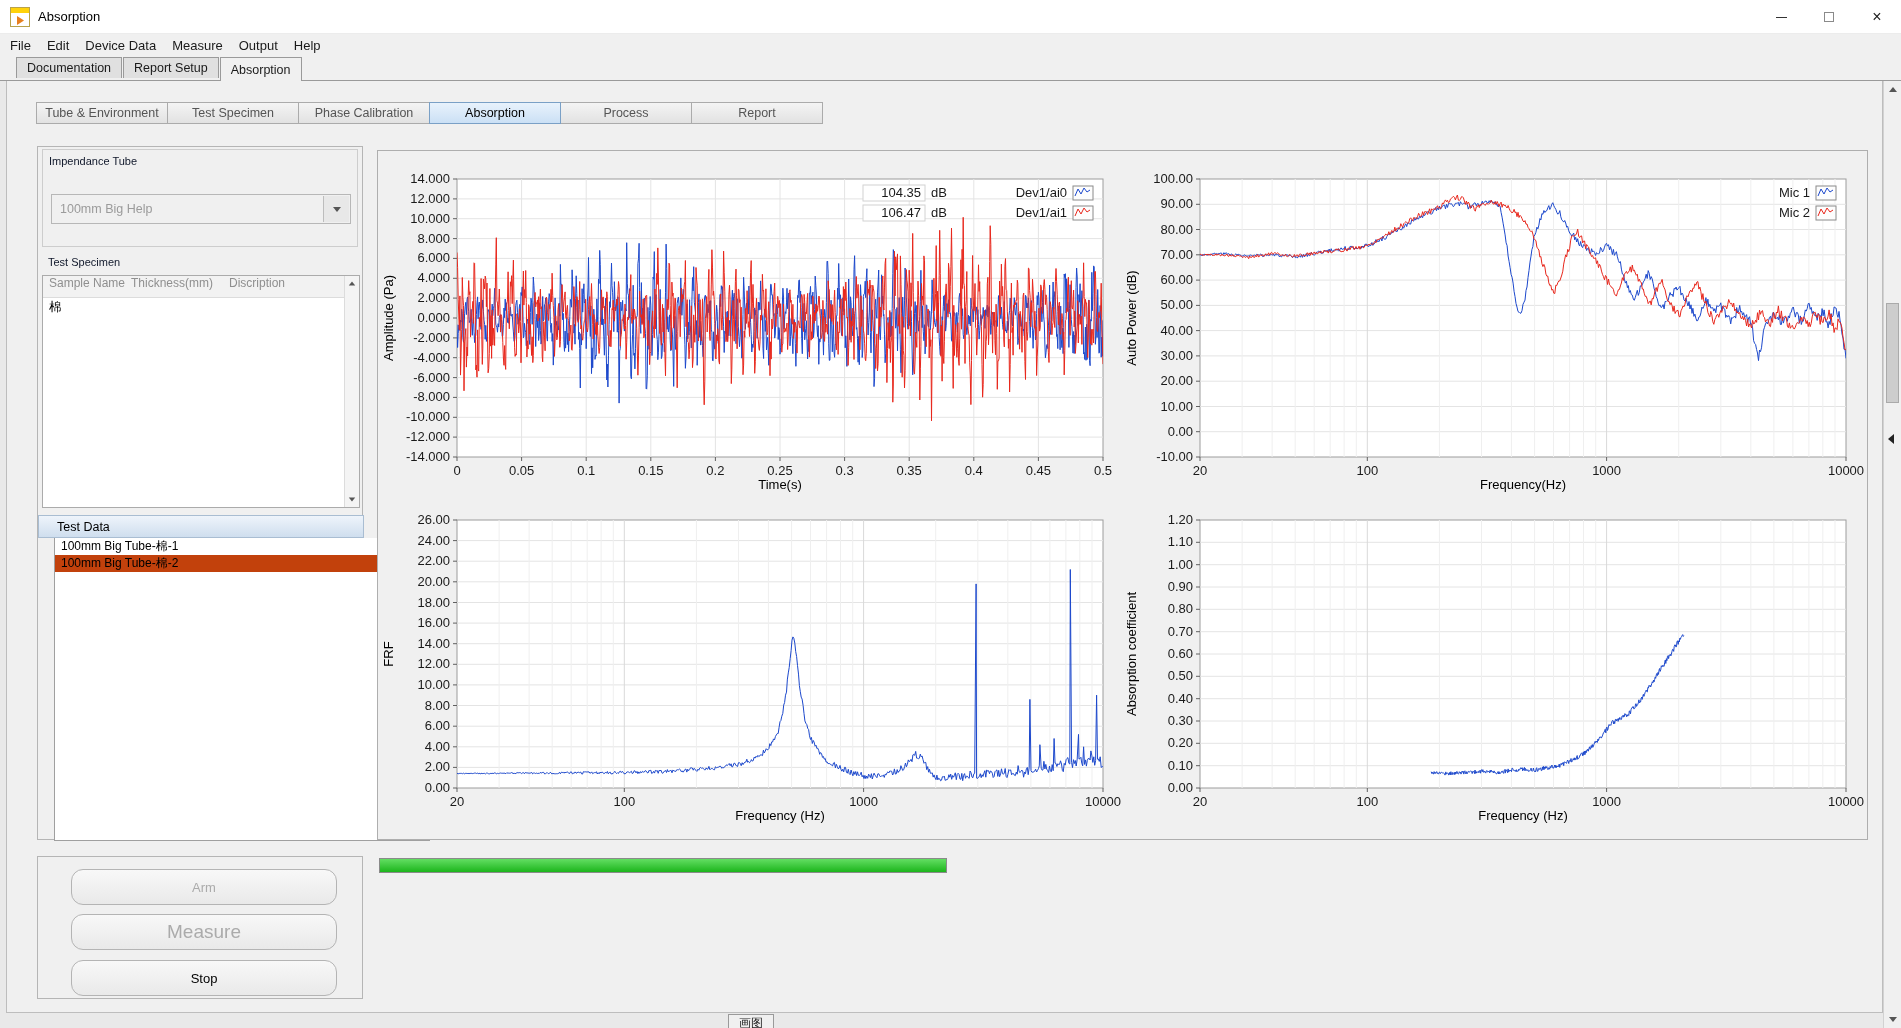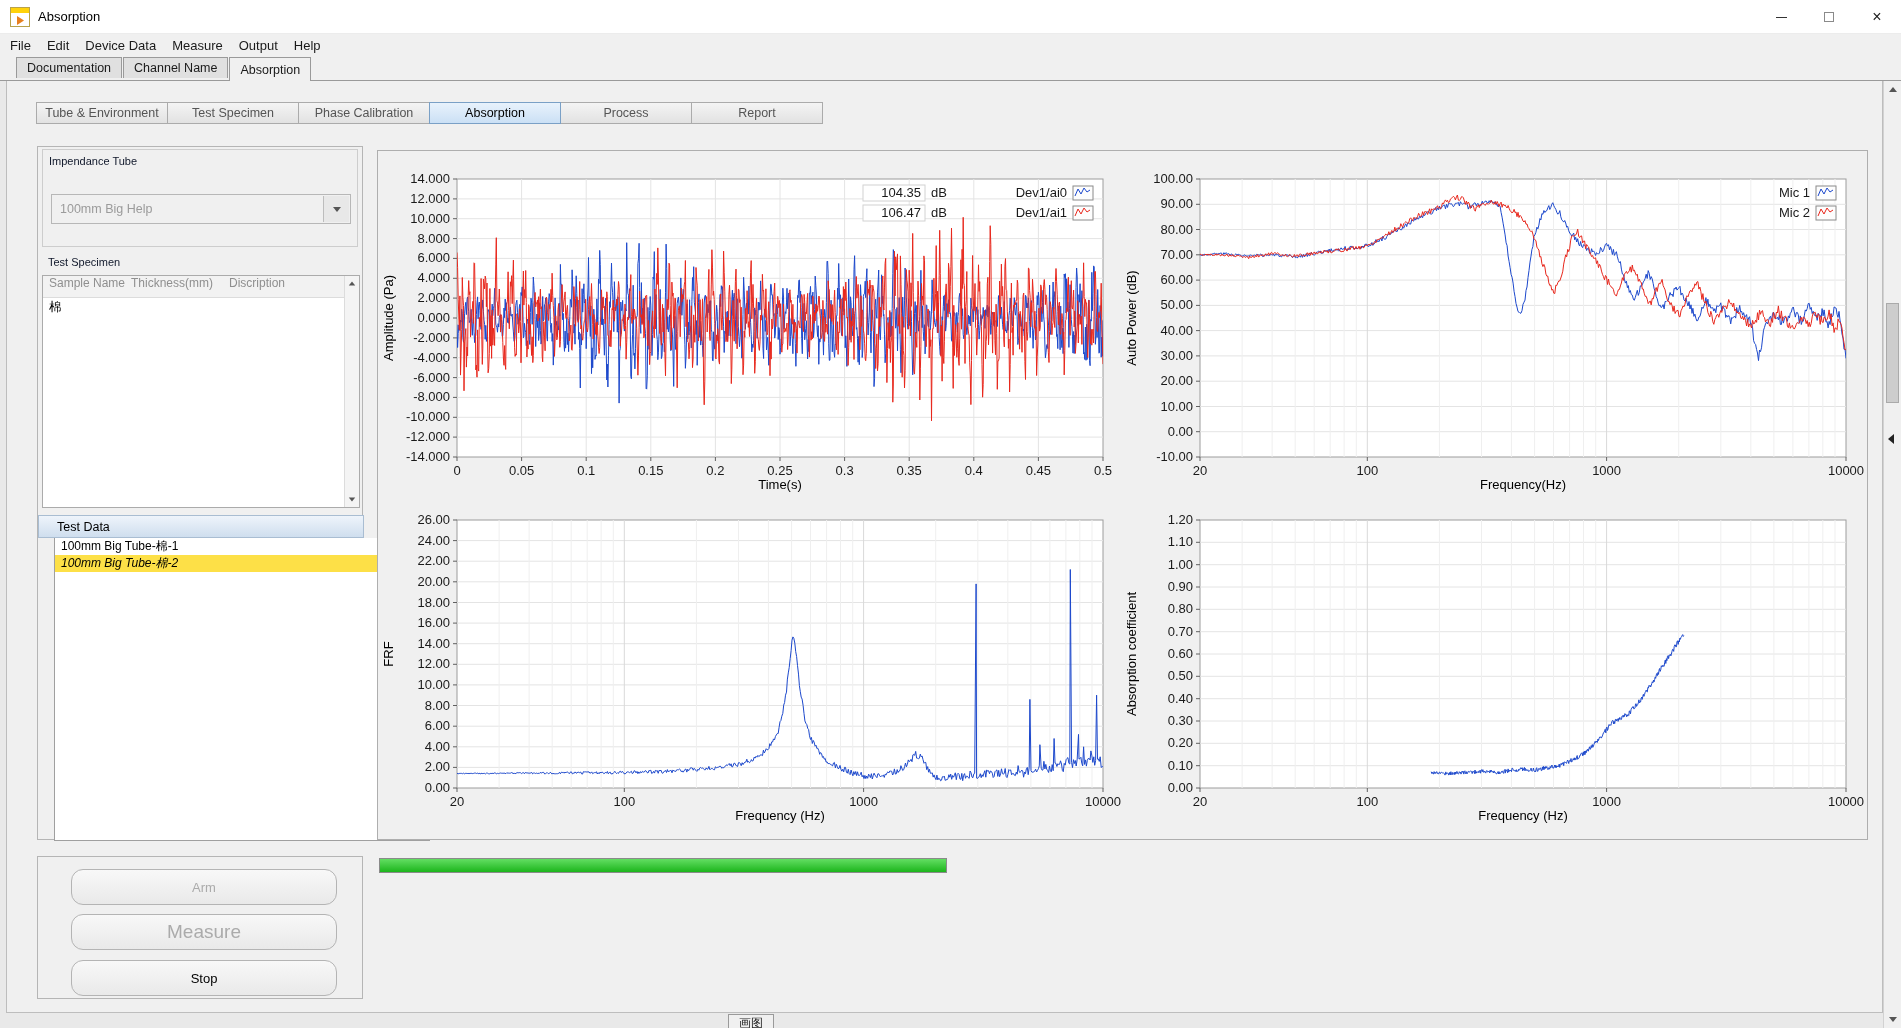--- a/index.html
+++ b/index.html
@@ -111,21 +111,21 @@
   <span class="menu-item">File</span>
   <span class="menu-item">Edit</span>
   <span class="menu-item">Device Data</span>
   <span class="menu-item">Measure</span>
   <span class="menu-item">Output</span>
   <span class="menu-item">Help</span>
 </div>
 
 <div class="tabrow">
   <div class="tab">Documentation</div>
-  <div class="tab">Channel Name</div>
+  <div class="tab">Report Setup</div>
   <div class="tab active">Absorption</div>
 </div>
 
 <div class="page">
 
   <div class="subtabs">
     <div class="subtab">Tube &amp; Environment</div>
     <div class="subtab">Test Specimen</div>
     <div class="subtab">Phase Calibration</div>
     <div class="subtab active">Absorption</div>
@@ -160,21 +160,21 @@
         <span class="arr-up"></span>
         <span class="arr-down"></span>
       </div>
     </div>
 
     <div class="td-header" style="top:368px">
       <span>Test Data</span>
     </div>
     <div class="td-list" style="top:391px;height:303px">
       <div class="td-item">100mm Big Tube-棉-1</div>
-      <div class="td-item selected" style="background: #fde047; font-style: italic;">100mm Big Tube-棉-2</div>
+      <div class="td-item selected" style="background: #c2410c;">100mm Big Tube-棉-2</div>
     </div>
   </div>
 
   <div class="chart-panel">
     <div class="chart" style="left:1px;top:14px">
         <svg width="740" height="330">
           <rect x="78" y="14" width="646" height="278" fill="#ffffff" stroke="#9c9c9c"></rect>
           <line x1="78" y1="272.1" x2="724" y2="272.1" stroke="#e4e4e4"></line>
           <line x1="78" y1="252.3" x2="724" y2="252.3" stroke="#e4e4e4"></line>
           <line x1="78" y1="232.4" x2="724" y2="232.4" stroke="#e4e4e4"></line>

